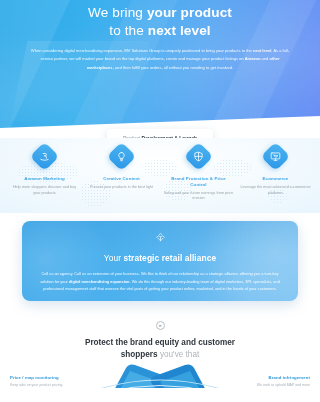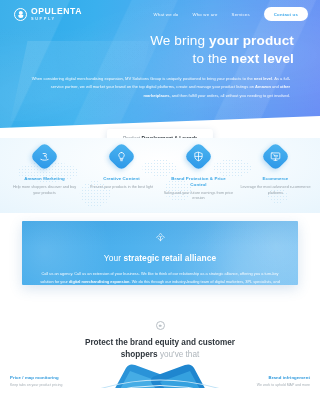--- a/index.html
+++ b/index.html
@@ -73,21 +73,21 @@
     cursor:pointer; white-space:nowrap;
   }
   .nav-cta {
     background:#fff; color:#3ca8ea; font-size:4.3px; font-weight:bold;
     border-radius:9px; padding:4.2px 10px; letter-spacing:.2px;
     cursor:pointer; white-space:nowrap; border:none;
     font-family:"Liberation Sans", sans-serif;
   }
 
   
-  .hero-body { position:relative; z-index:4; text-align:right; padding:0 26px; }
+  .hero-body { position:relative; z-index:4; text-align:center; padding:0 26px; }
   .hero-h1 {
     color:#ffffff; font-size:13.6px; line-height:1.33; font-weight:normal;
     letter-spacing:.1px; margin-top:4px;
   }
   .hero-h1 b { font-weight:bold; }
   .hero-p {
     color:rgba(255,255,255,.93); font-size:4.05px; line-height:2.05;
     margin-top:7px; padding:0 4px;
   }
   .hero-p b { font-weight:bold; }
@@ -147,21 +147,21 @@
     margin-top:9px; font-size:4.4px; font-weight:bold; color:#39a6e6;
     letter-spacing:.1px; line-height:1.25;
   }
   .card-d {
     margin-top:3.5px; font-size:3.75px; color:#9aa4ac; line-height:1.5;
   }
 
   
   .alliance-wrap { position:relative; height:104px; padding:8px 22px 0; }
   .alliance {
-    position:relative; height:64px; border-radius:1px; overflow:hidden;
+    position:relative; height:80px; border-radius:8px; overflow:hidden;
     box-shadow:0 4px 13px rgba(60,120,180,.20);
     background:linear-gradient(95deg,#3fa9ea 0%,#4fb2ee 40%,#66b9f0 72%,#7ec4f3 100%);
   }
   .alliance-photo{
     position:absolute; inset:0;
     background:
       radial-gradient(circle at 8% 48%, rgba(255,255,255,.16), rgba(255,255,255,0) 26%),
       radial-gradient(circle at 92% 40%, rgba(255,255,255,.18), rgba(255,255,255,0) 28%),
       radial-gradient(circle at 78% 78%, rgba(255,255,255,.10), rgba(255,255,255,0) 30%),
       linear-gradient(180deg, rgba(20,110,180,.10), rgba(20,110,180,0) 40%);
@@ -206,35 +206,20 @@
   .f-d { font-size:3.5px; color:#a7b0b7; margin-top:2.5px; line-height:1.45; }
 </style>
 </head>
 <body>
 
 <div class="page">
 
   <section class="hero">
     <div class="hero-photo"></div>
 
-    <div class="topbar">
-      <div class="logo">
-        <span class="logo-mark"></span>
-        <span class="logo-txt">
-          <span class="logo-name">OPULENTA</span>
-          <span class="logo-sub">SUPPLY</span>
-        </span>
-      </div>
-      <nav class="nav">
-        <span class="nav-link">What we do</span>
-        <span class="nav-link">Who we are</span>
-        <span class="nav-link">Services</span>
-        <button class="nav-cta">Contact us</button>
-      </nav>
-    </div>
 
     <div class="hero-body">
       <h1 class="hero-h1">
         <span>We bring </span><b>your product</b><br>
         <span>to the </span><b>next level</b>
       </h1>
       <p class="hero-p">
         <span>When considering digital merchandising expansion, MV Solutions Group is uniquely positioned to bring</span>
         <span>your products to the </span><b>next level</b><span>. As a full-service partner, we will market your brand on the top digital</span>
         <span>platforms, create and manage your product listings on </span><b>Amazon</b><span> and </span><b>other marketplaces</b><span>, and then fulfill</span>

